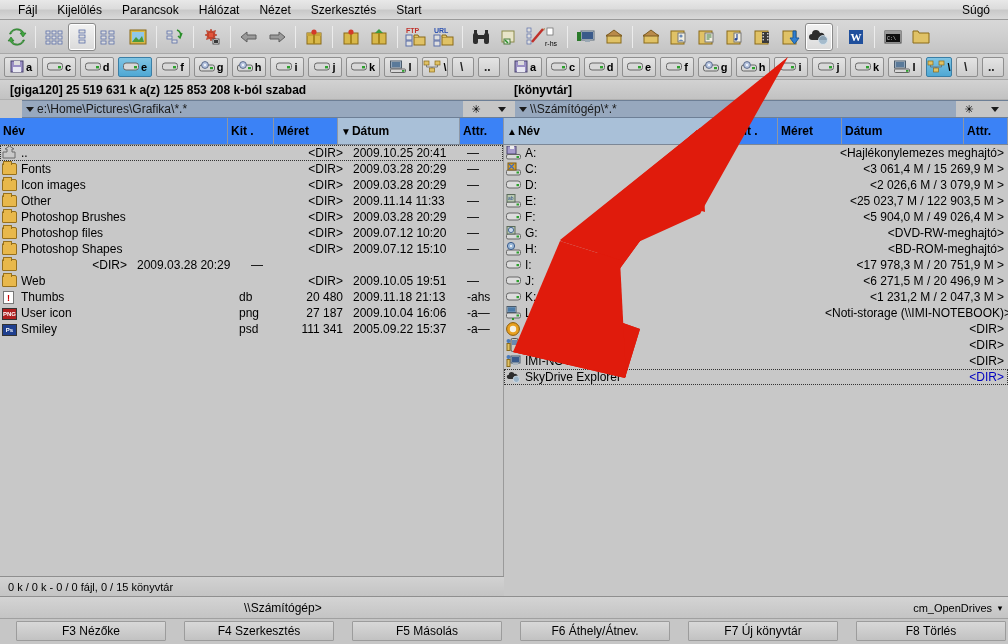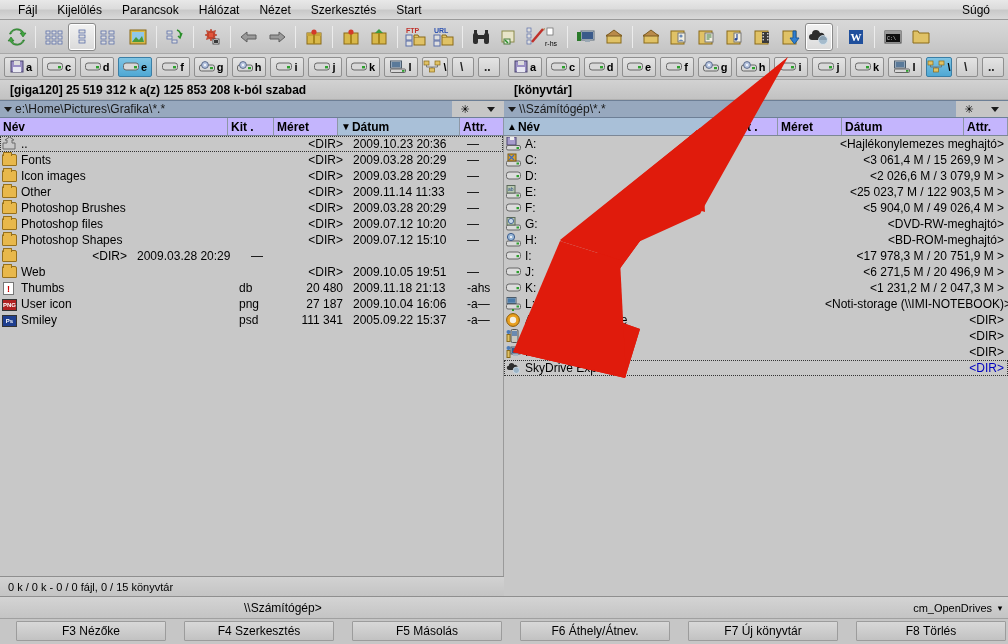--- a/index.html
+++ b/index.html
@@ -83,21 +83,21 @@
     width: 504px; height: 20px;
     background: linear-gradient(to bottom,#d2d2d2,#c2c2c2);
     display: flex; align-items: center;
     font-size: 12px; font-weight: bold; color: #000;
     padding-left: 10px;
     border-bottom: 1px solid #b0b0b0;
     white-space: nowrap; overflow: hidden;
   }
 
   
-  .pathrow { display: flex; flex: 0 0 auto; }
+  .pathrow { display: flex; flex: 0 0 auto; padding-left: 22px; }
   .pathbar {
     width: 504px; height: 18px;
     display: flex; align-items: center;
     background: #97a8be;
     border-top: 1px solid #6d7f96;
     border-bottom: 1px solid #6d7f96;
   }
   .pathtext {
     flex: 1 1 auto;
     display: flex; align-items: center; gap: 3px;
@@ -106,23 +106,23 @@
   }
   .pathctl { width: 26px; text-align: center; font-size: 11px;
              background: #c6c6c6; height: 100%;
              display: flex; align-items: center; justify-content: center; }
   .tri-d { width: 0;height: 0;border-left: 4px solid transparent;
            border-right: 4px solid transparent; border-top: 5px solid #1a1a1a; }
 
   
   .headrow { display: flex; flex: 0 0 auto; }
   .colhead {
-    width: 504px; height: 18px;
+    width: 504px; height: 27px;
     display: flex; align-items: stretch;
-    background: #c4b5fd;
+    background: #3b82f6;
     border-bottom: 1px solid #7c8796;
   }
   .ch {
     font-size: 12px; font-weight: bold; color: #000;
     display: flex; align-items: center;
     border-right: 1px solid #8d97a5;
     padding-left: 3px; overflow: hidden; white-space: nowrap;
     cursor: default;
   }
   .ch.sorted { background: #a9c0d8; }
@@ -794,21 +794,21 @@
           <span style="display: flex; align-items: center;">
             <svg width="10" height="13" viewBox="0 0 10 13">
               <text x="0" y="11" font-size="12" font-family="Liberation Sans" fill="#222">..</text>
             </svg>
           </span>
         </div>
       </div>
   </div>
 
   <div class="titlerow">
-    <div class="paneltitle">[giga120]  25 519 312 k a(z) 125 853 208 k-ból szabad</div>
+    <div class="paneltitle">[giga120]  25 519 631 k a(z) 125 853 208 k-ból szabad</div>
     <div class="paneltitle">[könyvtár]</div>
   </div>
 
   <div class="pathrow">
     <div class="pathbar">
       <div class="pathtext">
         <span class="tri-d"></span>
         <span>e:\Home\Pictures\Grafika\*.*</span>
       </div>
       <div class="pathctl">✳</div>
@@ -872,21 +872,21 @@
       <div class="filelist" id="list-left">
           <div class="row cursor">
             <span class="ic">
               <svg class="icon-up" viewBox="0 0 15 14">
                 <path d="M1 12 l0 -6 l4 0 l0 -3 l-2 0 l4.5 -3 l4.5 3 l-2 0 l0 3 l3 0 l0 6 z" fill="#c9c9c9" stroke="#6a6a6a"></path>
               </svg>
             </span>
             <span class="c-name">..</span>
             <span class="c-ext"></span>
             <span class="c-size">&lt;DIR&gt;</span>
-            <span class="c-date">2009.10.23 20:36</span>
+            <span class="c-date">2009.10.25 20:41</span>
             <span class="c-attr">—</span>
           </div>
           <div class="row">
             <span class="ic">
               <span class="icon-folder"></span>
             </span>
             <span class="c-name">Fonts</span>
             <span class="c-ext"></span>
             <span class="c-size">&lt;DIR&gt;</span>
             <span class="c-date">2009.03.28 20:29</span>

